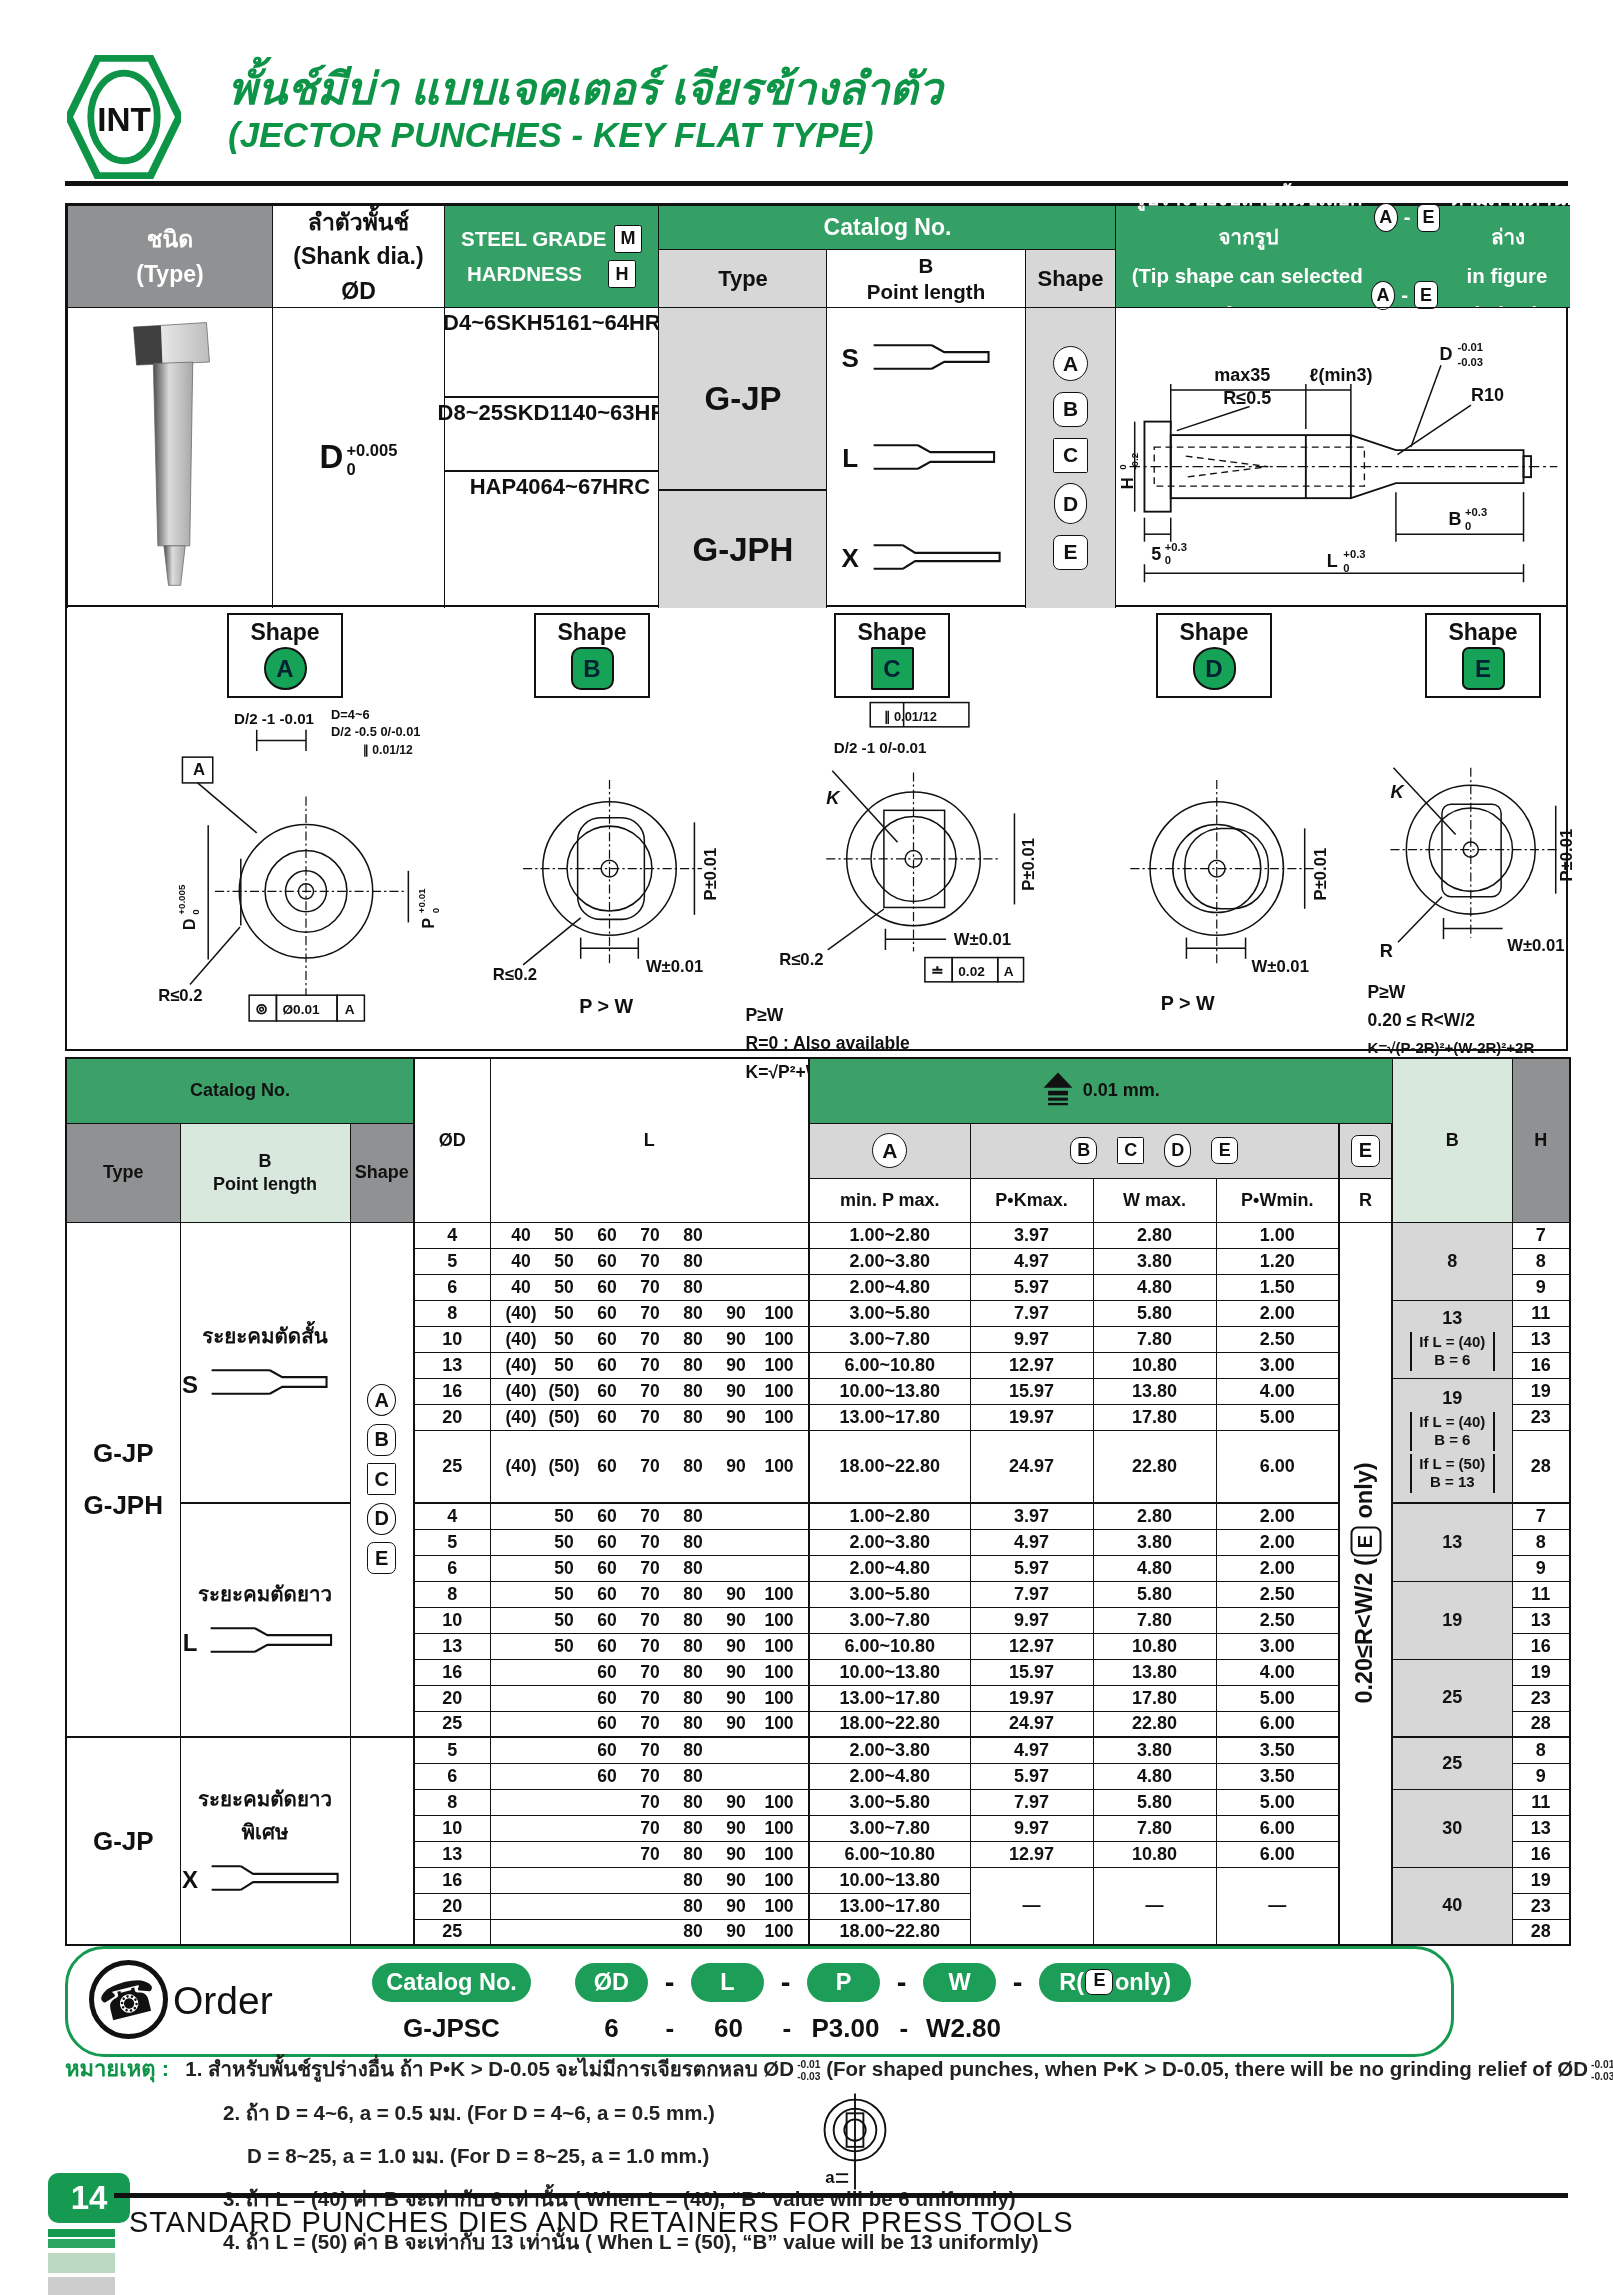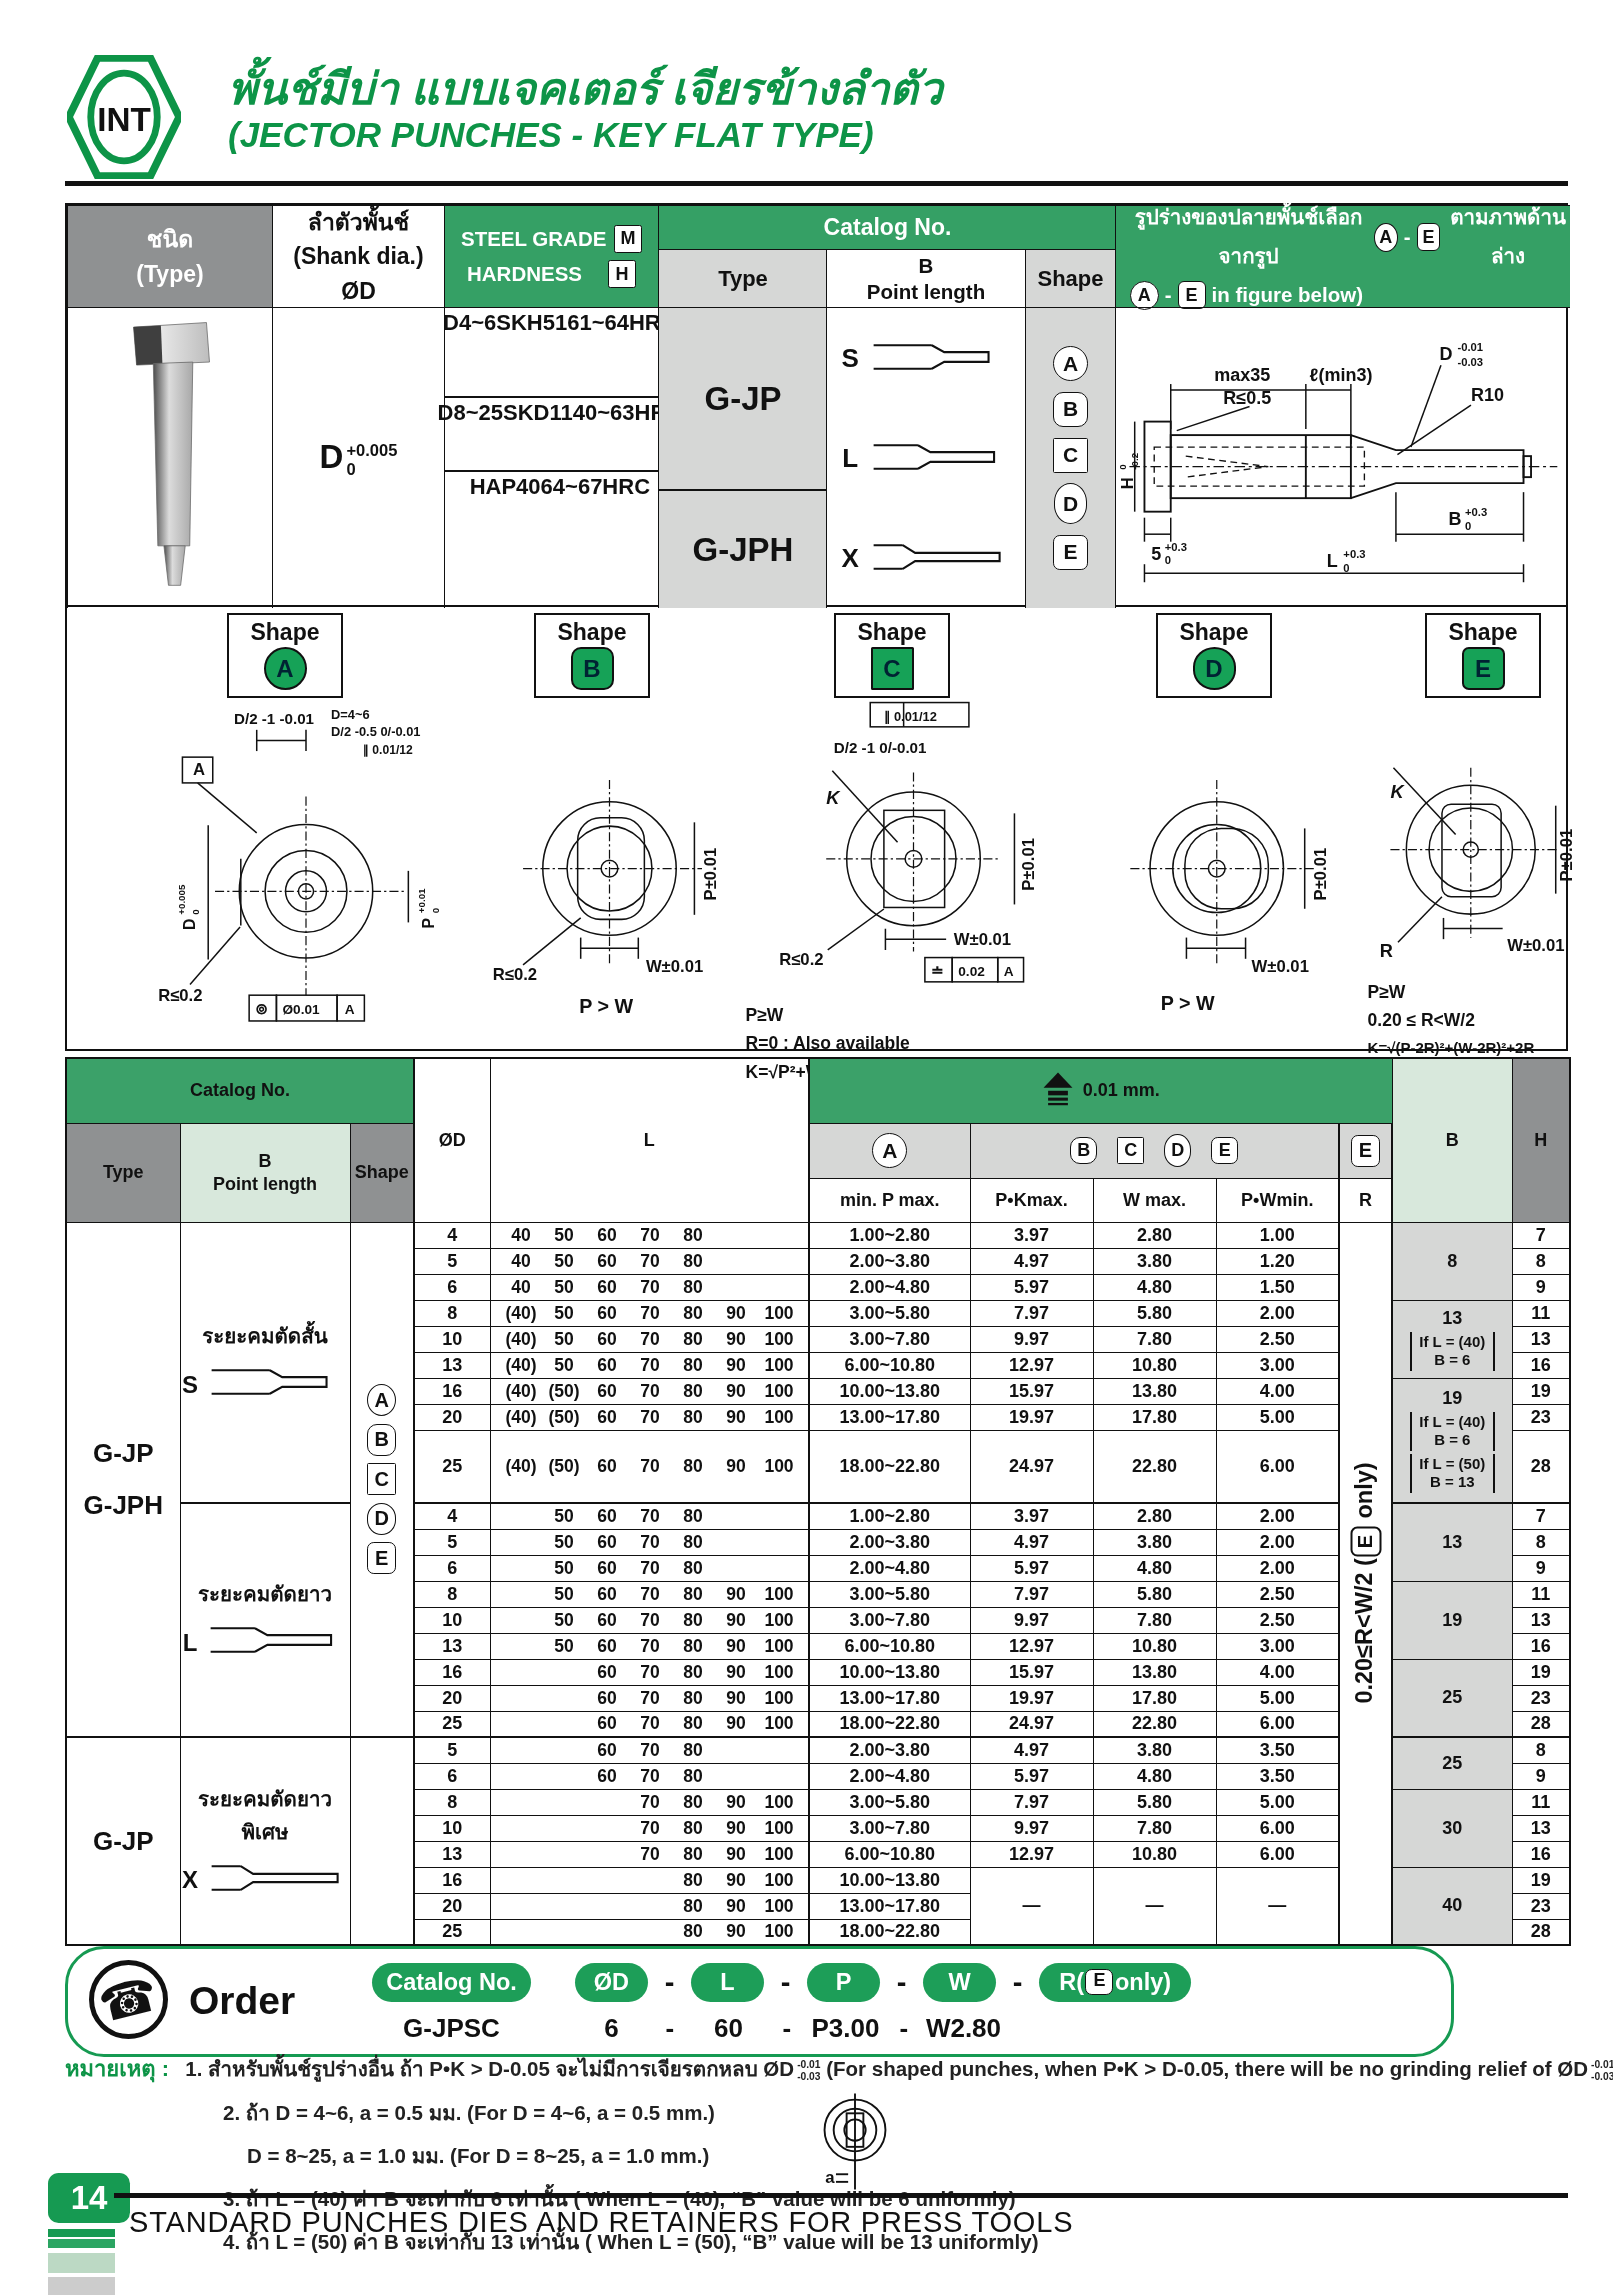--- a/index.html
+++ b/index.html
@@ -83,21 +83,21 @@
   .cShape .bdg{margin:3.8px 0;}
   td.cR{position:relative;}
   .mtbadges{display:flex;justify-content:center;gap:20px;align-items:center;}
   .b36{width:27px;height:27px;font-size:18px;}
   .b36.oval{width:27px;height:33px;}
   .arrow-icon{display:inline-block;vertical-align:middle;margin-right:9px;}
   
   .order{position:absolute;left:65px;top:1946px;width:1389px;height:111px;border:3.8px solid #169a52;border-radius:39px;box-sizing:border-box;}
   .phone{position:absolute;left:21px;top:10.6px;width:79px;height:79px;border:5.3px solid #111;border-radius:50%;display:flex;align-items:center;justify-content:center;box-sizing:border-box;}
   .phone span{font-size:47px;transform:rotate(-14deg);line-height:1;}
-  .order-label{position:absolute;left:121px;top:30px;font-size:39px;font-weight:bold;}
+  .order-label{position:absolute;left:105px;top:30px;font-size:39px;font-weight:normal;}
   .pillrow{position:absolute;left:304px;top:13.7px;display:flex;align-items:center;gap:16.7px;}
   .pill{background:#1d9e58;color:#fff;font-weight:bold;font-size:23.5px;border-radius:20px;height:39px;display:flex;align-items:center;justify-content:center;padding:0 20px;white-space:nowrap;}
   .pilldash{font-size:29px;font-weight:bold;}
   .exrow{position:absolute;left:304px;top:64px;display:flex;align-items:center;gap:16.7px;font-size:26px;font-weight:bold;}
   .exrow .w1{width:159px;text-align:center;}
   .exrow .wd{width:10.6px;text-align:center;}
   .exrow .w2{width:73px;text-align:center;}
   .pill .ebdg{border-width:1.5px;height:24px;line-height:21px;font-size:18px;background:#fff;color:#111;}
   
   .notes{position:absolute;left:65px;top:2051px;width:1503px;font-size:20.5px;font-weight:bold;color:#222;}
@@ -154,20 +154,21 @@
   <div class="sc lgray" style="left:958px;top:44px;width:90px;height:58px;font-size:22px;font-weight:bold;">Shape</div>
   <div class="sc green" style="left:1048px;top:0;width:455px;height:102px;align-items:flex-start;padding-left:13.7px;">
     <div class="tipline">
         <span>รูปร่างของปลายพั้นช์เลือกจากรูป</span>
         <span class="badge-inline tb-circ">A</span>
         <span>-</span>
         <span class="badge-inline tb-rsq">E</span>
         <span>ตามภาพด้านล่าง</span>
       </div>
     <div class="tipline">
+        <span>(Tip shape can selected from</span>
         <span class="badge-inline tb-circ">A</span>
         <span>-</span>
         <span class="badge-inline tb-rsq">E</span>
         <span>in figure below)</span>
       </div>
   </div>
 
   <div class="sc" style="left:0;top:102px;width:205px;height:301px;">
     <svg width="152" height="281" viewBox="0 0 200 370">
       <defs>

